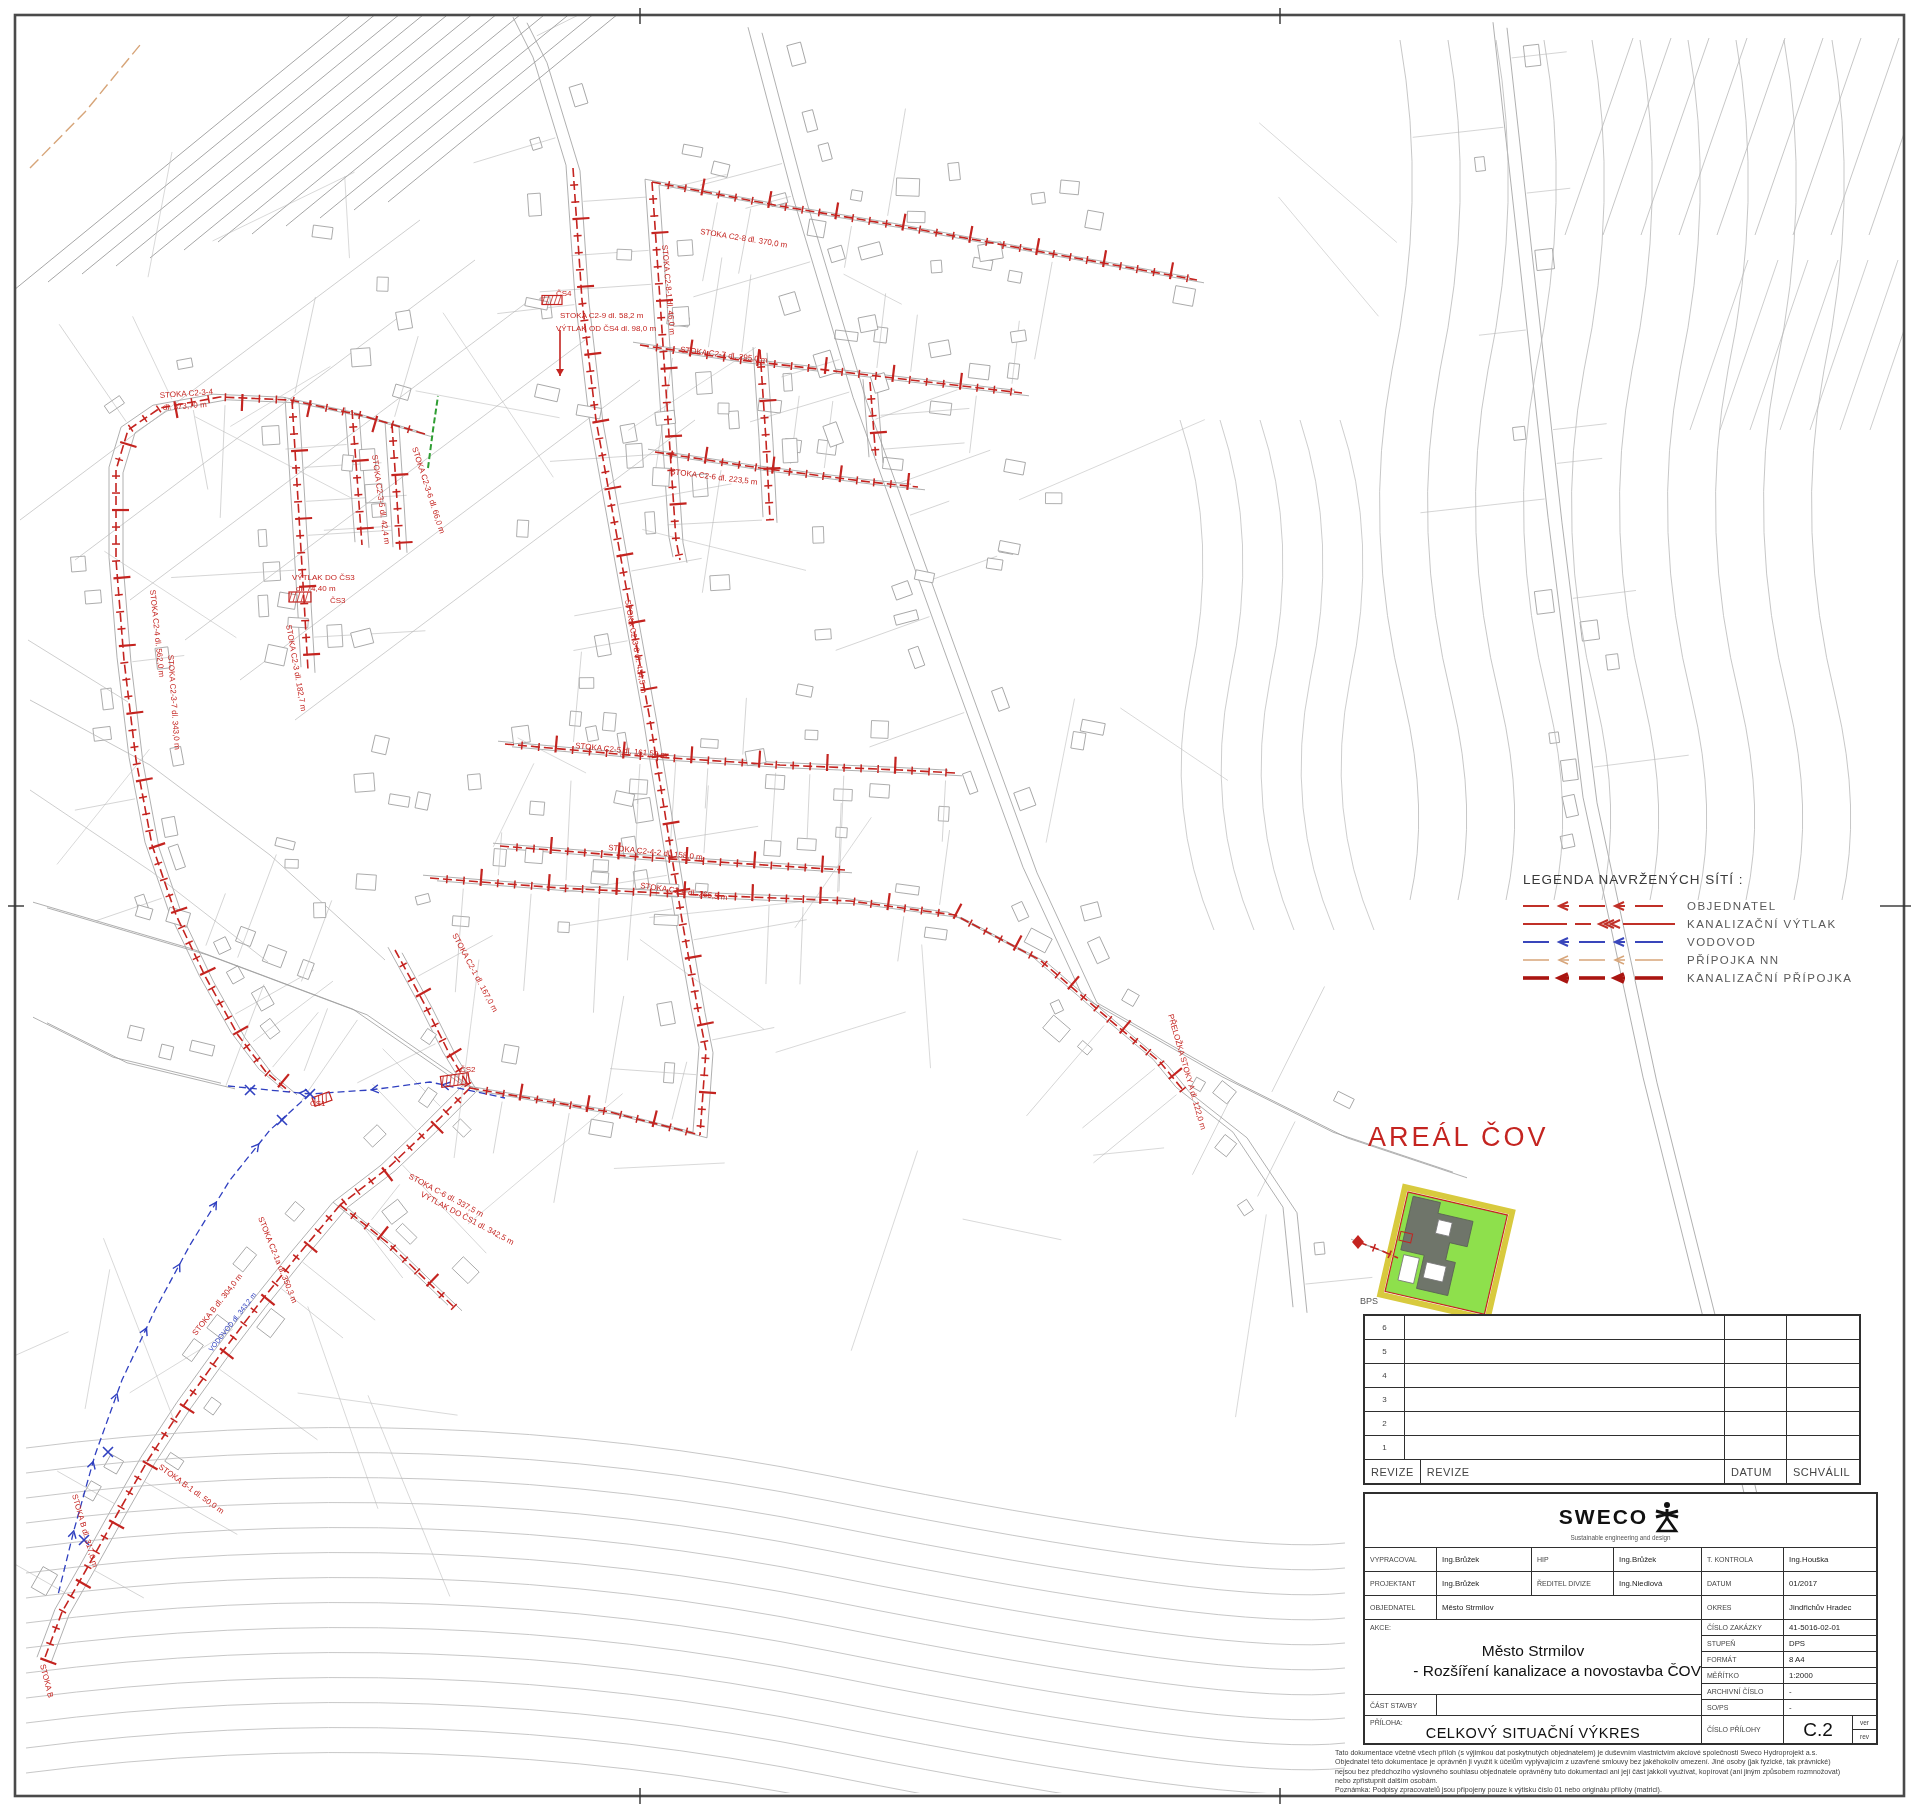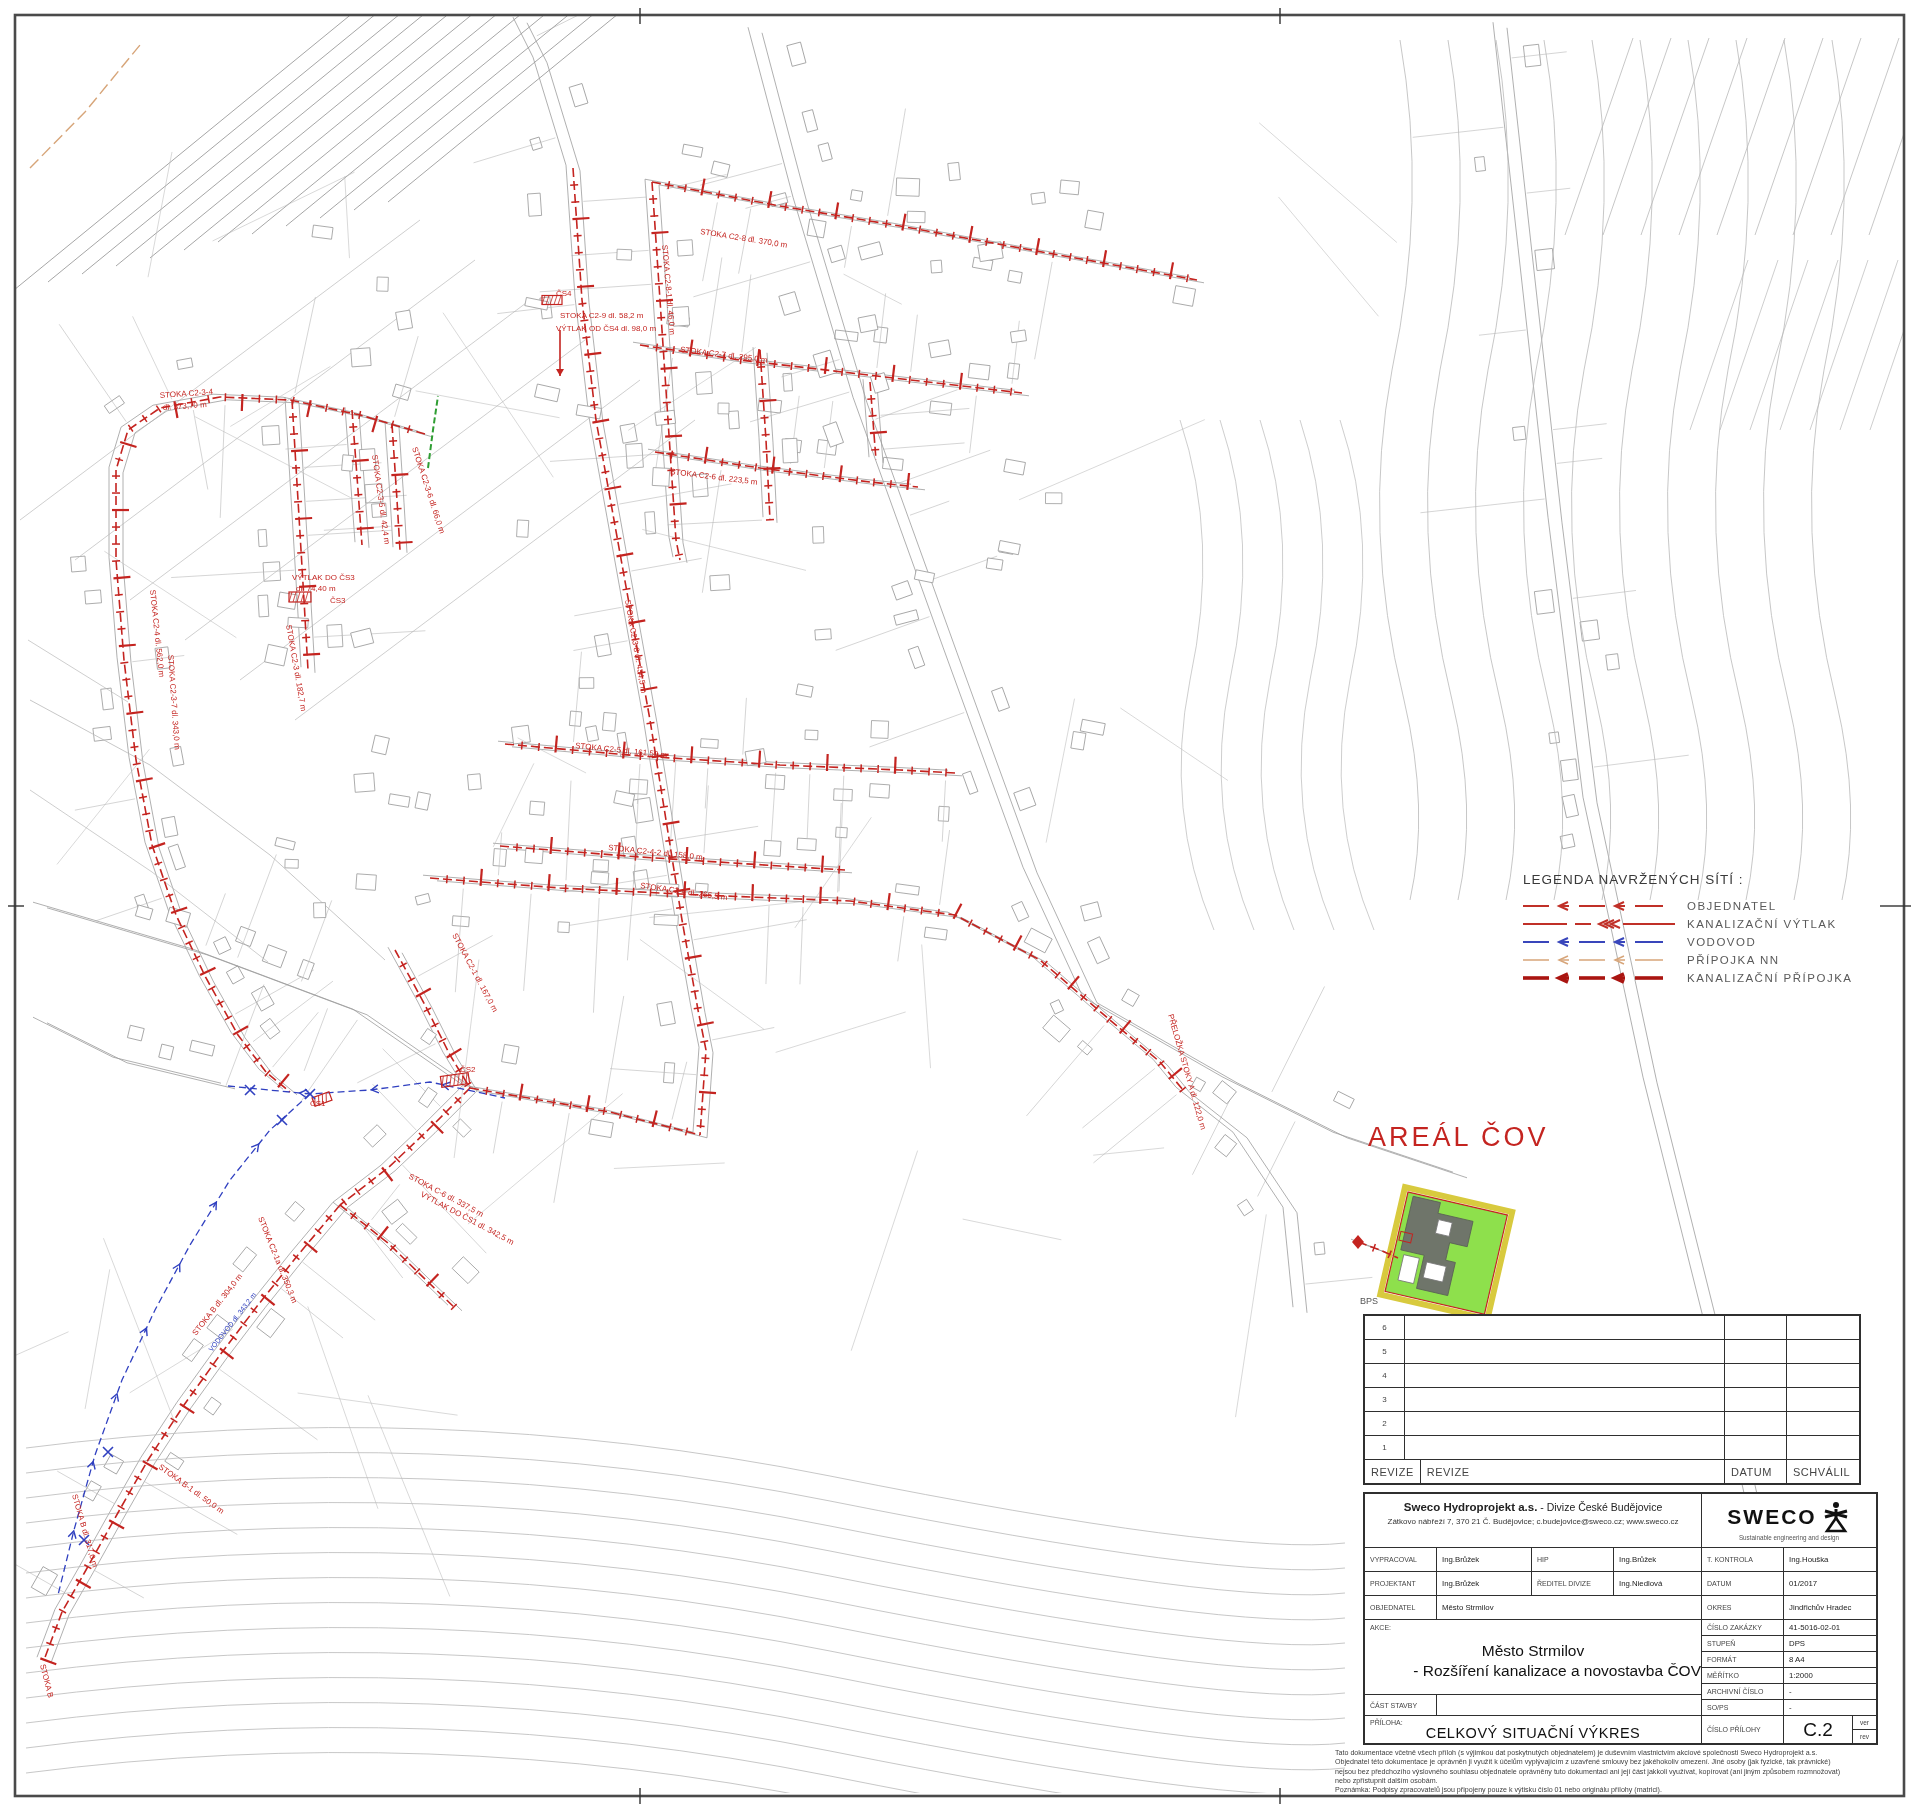--- a/index.html
+++ b/index.html
@@ -1240,24 +1240,20 @@
   <div class="rt-row rt-head">
     <div class="rt-c rt-num">REVIZE</div>
     <div class="rt-c rt-popis">REVIZE</div>
     <div class="rt-c rt-datum">DATUM</div>
     <div class="rt-c rt-schv">SCHVÁLIL</div>
   </div>
 </div>
 
 <div class="tb">
   <div class="tb-head">
-    <div class="tb-co">
-      <div class="tb-co-l1"><b>Sweco Hydroprojekt a.s.</b><span> - Divize České Budějovice</span></div>
-      <div class="tb-co-l2">Zátkovo nábřeží 7, 370 21 Č. Budějovice; c.budejovice@sweco.cz; www.sweco.cz</div>
-    </div>
     <div class="tb-logo">
       <div class="tb-logo-row">
         <span class="tb-logo-txt">SWECO</span>
         <svg width="30" height="32" viewBox="0 0 30 32">
           <circle cx="15" cy="4" r="3" fill="#111"></circle>
           <path d="M15,8 L15,18 M4,10 L26,16 M26,10 L4,16" stroke="#111" stroke-width="3"></path>
           <path d="M6,30 L15,17 L24,30 Z" fill="none" stroke="#111" stroke-width="2.6"></path>
         </svg>
       </div>
       <div class="tb-tag">Sustainable engineering and design</div>

